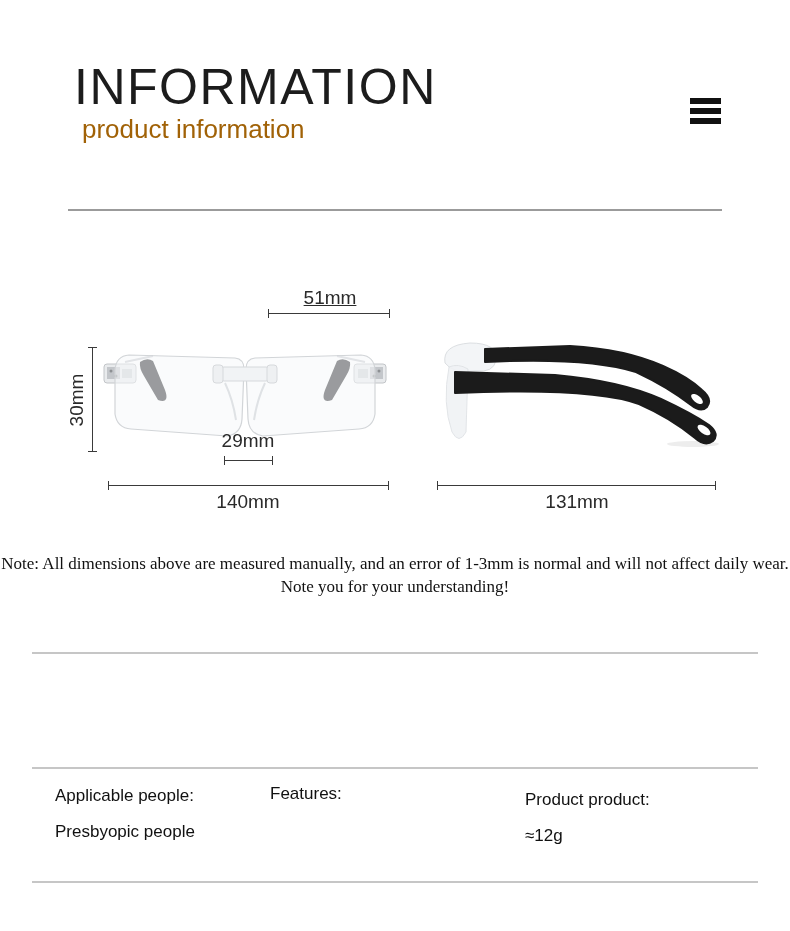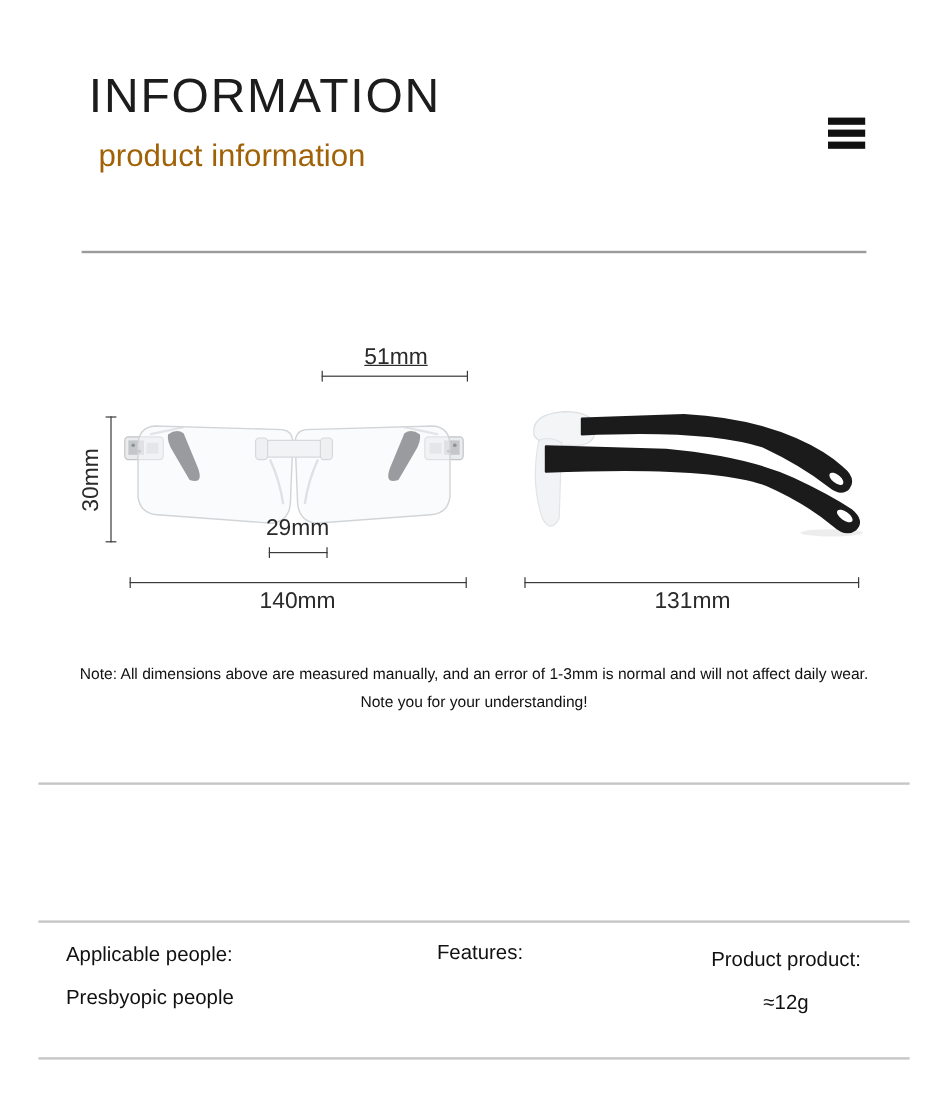--- a/index.html
+++ b/index.html
@@ -7,21 +7,21 @@
     position:relative;
     width:790px;height:931px;
     background:#ffffff;
     font-family:"Liberation Sans", sans-serif;
     color:#1a1a1a;
     overflow:hidden;
   }
   
   .title{
     position:absolute;left:74px;top:58px;
-    font-size:40px;font-weight:400;letter-spacing:1.5px;color:#1c1c1c;
+    font-size:50px;font-weight:400;letter-spacing:1.5px;color:#1c1c1c;
   }
   .subtitle{
     position:absolute;left:82px;top:114px;
     font-size:26px;font-weight:400;color:#a16207;
   }
   .hamburger{
     position:absolute;left:690px;top:98px;width:31px;height:26px;
     display:flex;flex-direction:column;justify-content:space-between;
     cursor:pointer;
   }
@@ -38,25 +38,25 @@
   .dimv::before{top:0;}
   .dimv::after{bottom:0;}
   .dim-label{
     position:absolute;font-size:19px;color:#2a2a2a;text-align:center;
   }
   .dim-label.rot{transform:rotate(-90deg);transform-origin:center;}
   .glasses-svg{position:absolute;}
   
   .note{
     position:absolute;left:0;width:100%;
-    text-align:center;font-size:13px;color:#111;
+    text-align:center;font-size:17px;color:#111;font-family:Liberation Serif, serif;
   }
   
   .spec-label,.spec-value{position:absolute;font-size:17px;color:#111;margin-left:25px;}
-  .center{text-align:center;}
+  .center{}
 </style>
 </head>
 <body>
 
 <div class="page">
 
   <div class="title">INFORMATION</div>
   <div class="subtitle">product information</div>
   <div class="hamburger">
     <span></span>

